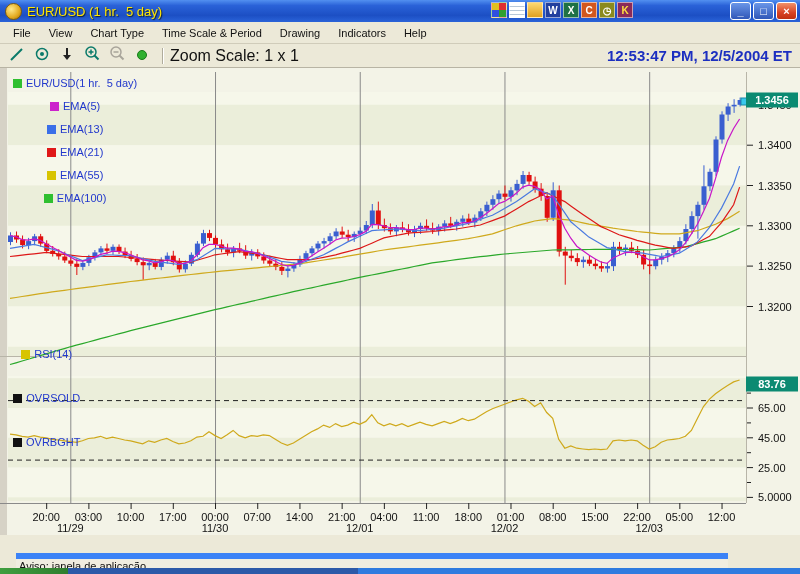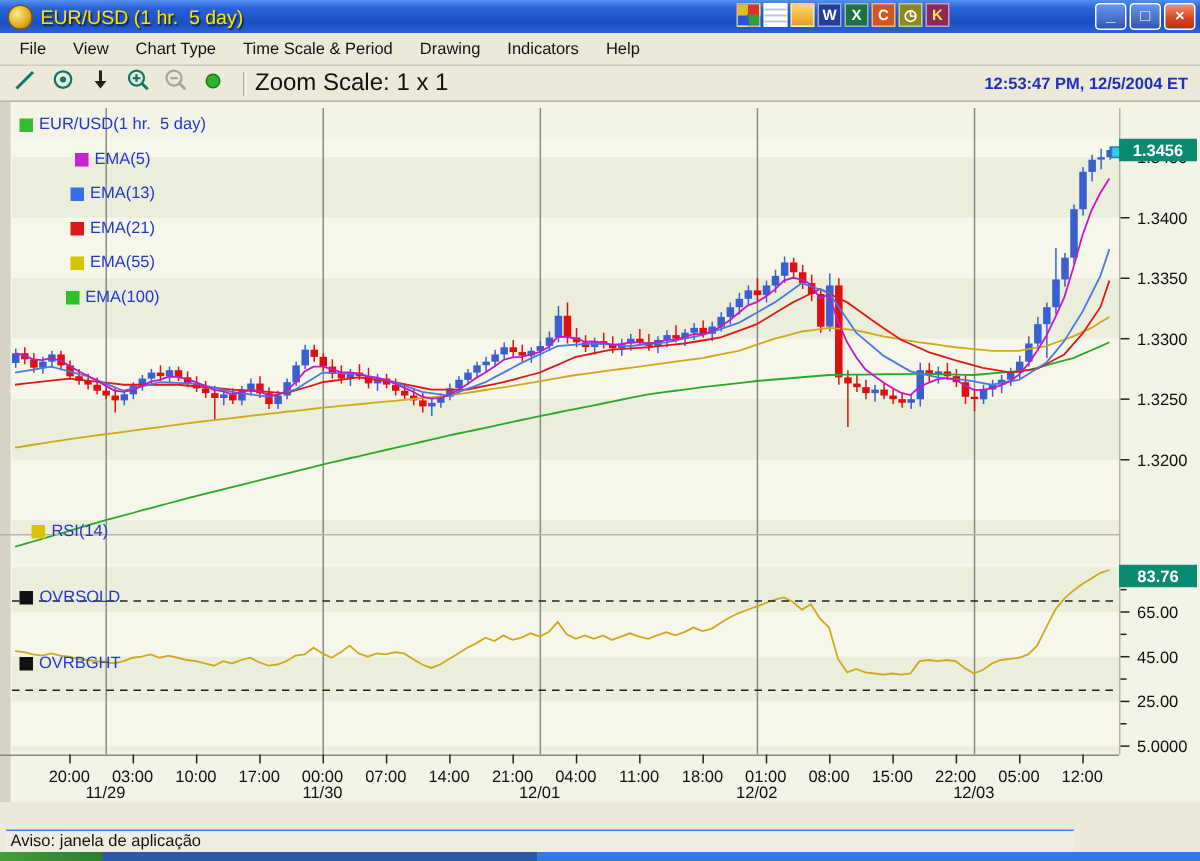--- a/index.html
+++ b/index.html
@@ -17,37 +17,37 @@
   .winbtns{position:absolute;right:3px;top:2px;display:flex;gap:2px;}
   .winbtn{width:21px;height:18px;border-radius:3px;border:1px solid #fff;color:#fff;font-size:11px;line-height:16px;text-align:center;background:linear-gradient(180deg,#6a96e8,#3057b8);box-sizing:border-box;font-weight:bold;}
   .winbtn.close{background:linear-gradient(180deg,#f0926a,#d84324 60%,#c03010);}
   
   .menubar{position:absolute;top:22px;height:22px;left:0;right:0;background:#ece9d8;border-bottom:1px solid #d0ccba;display:flex;align-items:center;padding-left:4px;box-sizing:border-box;}
   .menu-item{font-size:11px;padding:3px 9px;color:#111;}
   .toolbar{position:absolute;top:44px;height:24px;left:0;right:0;background:#ece9d8;border-bottom:1px solid #b8b4a4;display:flex;align-items:center;padding-left:6px;box-sizing:border-box;}
   .tool{width:22px;height:20px;display:flex;align-items:center;justify-content:center;margin-right:3px;}
   .tb-sep{width:1px;height:16px;background:#b0ac9c;border-right:1px solid #fff;margin:0 6px;}
   .zoom-label{font-size:16px;color:#111;}
-  .toolbar-time{margin-left:auto;margin-right:8px;font-size:11px;color:#1c2fc0;font-weight:bold;}
+  .toolbar-time{margin-left:auto;margin-right:8px;font-size:15px;color:#1c2fc0;font-weight:bold;}
   
   .chart-wrap{position:absolute;top:68px;left:0;width:800px;height:467px;}
   .chart-wrap svg{position:absolute;top:0;left:0;}
   .legend{position:absolute;display:flex;gap:11px;font-size:11px;color:#2238cc;align-items:center;white-space:pre;flex-direction:column;}
   #legend-main{left:13px;top:9px;}
   #legend-rsi{left:13px;top:280px;gap:32px;}
   .litem{display:flex;align-items:center;gap:4px;}
   .sq{width:9px;height:9px;display:inline-block;flex:none;}
   
   .statusbar{position:absolute;top:535px;left:0;width:800px;height:18px;background:#d4d0c4;display:flex;}
   .cell{font-size:10px;font-weight:bold;color:#000;border:1px solid;border-color:#9a968a #ffffff #ffffff #9a968a;display:flex;align-items:center;justify-content:center;box-sizing:border-box;letter-spacing:-0.2px;white-space:nowrap;overflow:hidden;}
   .cell:nth-child(1){width:104px;} .cell:nth-child(2){width:68px;} .cell:nth-child(3){width:67px;} .cell:nth-child(4){width:72px;} .cell:nth-child(5){width:82px;}
   .hscroll{flex:1;display:flex;background:#ece9d8;padding:0;}
   .harrow{width:15px;background:#ece9d8;border:1px solid;border-color:#fff #8a8578 #8a8578 #fff;font-size:8px;display:flex;align-items:center;justify-content:center;color:#555;box-sizing:border-box;}
   .hthumb{flex:1;background:#ece9d8;border:1px solid;border-color:#fff #8a8578 #8a8578 #fff;box-sizing:border-box;}
-  .aviso{position:absolute;top:553px;left:4px;width:712px;height:15px;background:#f0ede0;border-top:1px solid #3b82f6;font-size:11px;color:#111;padding:1px 3px;box-sizing:border-box;}
+  .aviso{position:absolute;top:553px;left:16px;width:712px;height:15px;background:#f0ede0;border-top:6px solid #3b82f6;font-size:11px;color:#111;padding:1px 3px;box-sizing:border-box;}
   .taskbar{position:absolute;top:568px;left:0;width:800px;height:6px;display:flex;}
   .tb-green{width:68px;background:linear-gradient(90deg,#3f9e3f,#2f7e2f);}
   .tb-mid{width:290px;background:#2c59a8;}
   .tb-right{flex:1;background:#2f7bdf;}
 </style>
 </head>
 <body>
 
 <div class="window">
 

